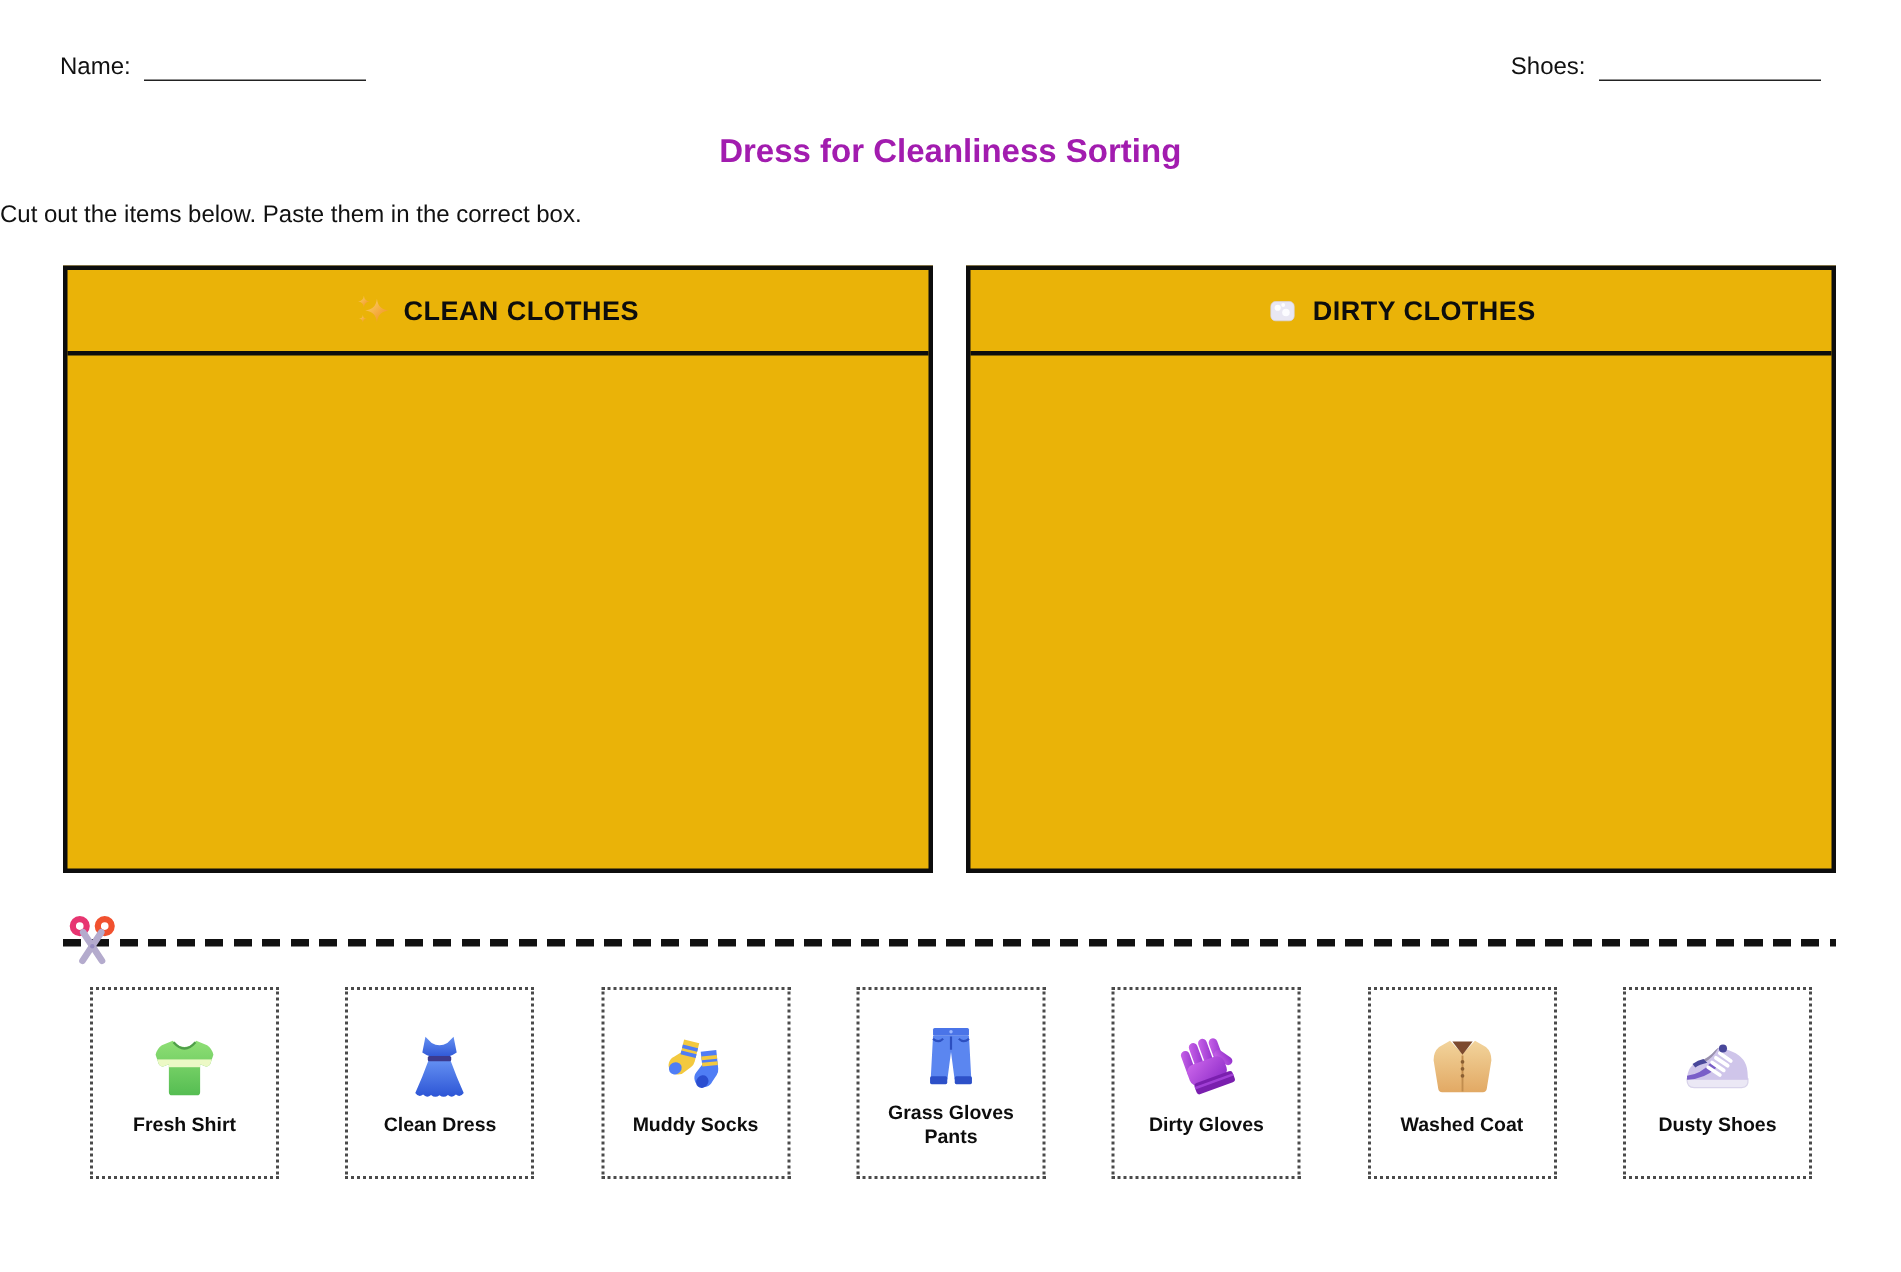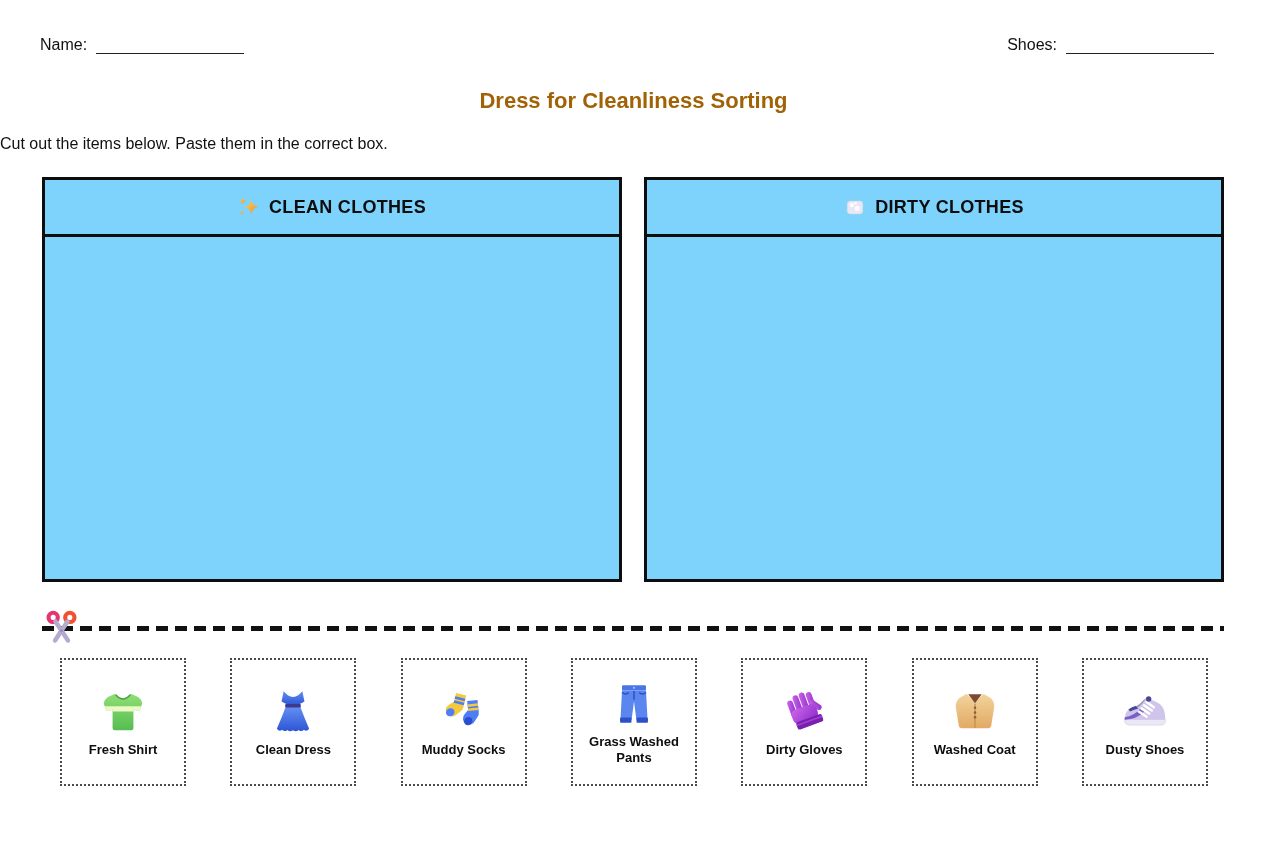--- a/index.html
+++ b/index.html
@@ -7,24 +7,24 @@
   body {
     width:1267px; height:848px; background:#ffffff; color:#111;
     font-family:"Liberation Sans","DejaVu Sans",sans-serif;
     position:relative; overflow:hidden;
   }
   .top-row { display:flex; justify-content:space-between; align-items:flex-end;
              padding:36px 53px 0 40px; font-size:16px; }
   .field { display:flex; align-items:flex-end; gap:9px; }
   .blank-line { display:inline-block; width:148px; height:1.15em;
                 border-bottom:1.5px solid #222; }
-  .title { margin:34px 0 0; text-align:center; font-size:22px; font-weight:bold; color:#a16207; }
+  .title { margin:34px 0 0; text-align:center; font-size:22px; font-weight:bold; color:#a21caf; }
   .instructions { margin:21px 0 0; text-align:left; font-size:16px; }
   .boxes-row { display:flex; gap:22px; margin:24px 43px 0 42px; }
-  .sort-box { flex:1; height:405px; border:3px solid #0d0d0d; background:#7dd3fc; }
+  .sort-box { flex:1; height:405px; border:3px solid #0d0d0d; background:#eab308; }
   .sort-box .box-header { height:57px; border-bottom:3px solid #0d0d0d;
       display:flex; align-items:center; justify-content:center; gap:9px;
       font-size:18px; font-weight:bold; letter-spacing:.3px; color:#0d0d0d; }
   .hdr-icon { width:22px; height:22px; flex:0 0 auto; }
   .drop-area { height:calc(100% - 57px); }
   .cut-row { position:relative; margin:44px 43px 0 42px; height:5px; }
   .dashes { height:5px; width:100%;
       background:repeating-linear-gradient(90deg,#111 0 12px,transparent 12px 19px); }
   .scissors { position:absolute; left:1px; top:-16px; width:37px; height:37px; }
   .items-row { display:flex; justify-content:space-between; margin:27px 59px 0 60px; }
@@ -163,21 +163,21 @@
           <rect x="12.5" y="6" width="23" height="5" rx="1" fill="#4a74e8"></rect>
           <path d="M12.5 11 H35.5 L37 39 H26.3 L24 21.5 L21.7 39 H11 Z" fill="#5b86f0"></path>
           <rect x="10.6" y="37" width="11" height="5" rx="1" fill="#2d50c8"></rect>
           <rect x="26.4" y="37" width="11" height="5" rx="1" fill="#2d50c8"></rect>
           <path d="M12.5 13 Q16 16 19 13" stroke="#2c4fc0" stroke-width="1.4" fill="none"></path>
           <path d="M29 13 Q32 16 35.5 13" stroke="#2c4fc0" stroke-width="1.4" fill="none"></path>
           <path d="M24 11.5 V20" stroke="#2c4fc0" stroke-width="1.4"></path>
           <circle cx="24" cy="8.5" r="1.1" fill="#9cb8ff"></circle>
         </svg>
       </span>
-    <span class="item-label">Grass Washed Pants</span>
+    <span class="item-label">Grass Gloves Pants</span>
   </div>
     <div class="item-card">
     <span class="item-icon">
         <svg viewBox="0 0 48 48">
           <defs>
             <linearGradient id="gg" x1="0" y1="0" x2="1" y2="1">
               <stop offset="0" stop-color="#cb66ea"></stop>
               <stop offset="1" stop-color="#8e2cc9"></stop>
             </linearGradient>
           </defs>

